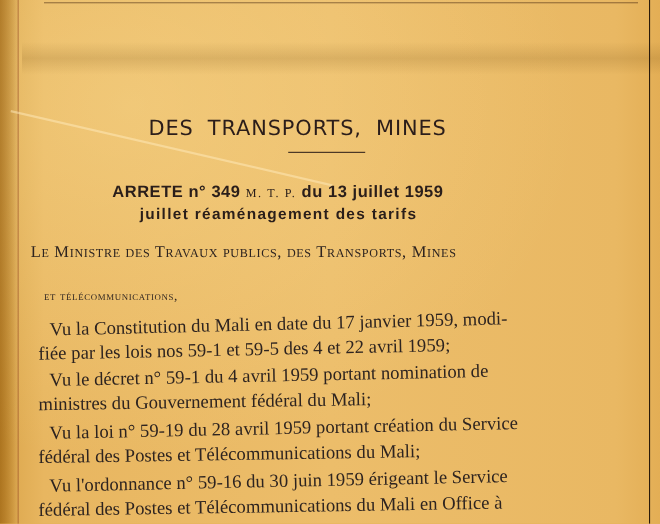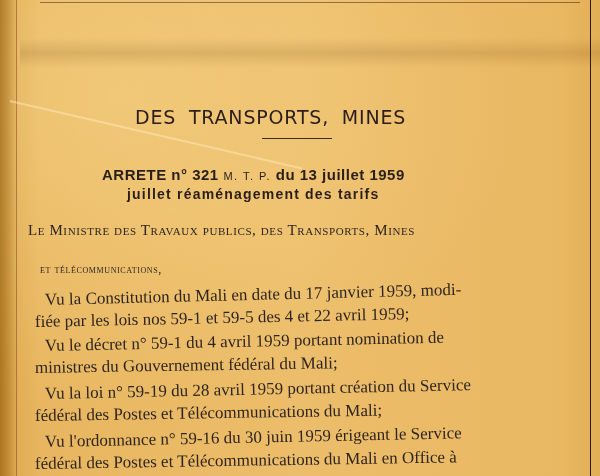--- a/index.html
+++ b/index.html
@@ -48,21 +48,21 @@
     .h3 { top: 102px; left: 135px; width: auto; }
     .rule {
       position: absolute; left: 262px; top: 138px; width: 70px; height: 1px;
       background: #3a2a1e;
     }
     .arrete {
       position: absolute; font-family: "Liberation Sans", sans-serif;
       color: #2a1e1a; font-weight: bold;
     }
     .a1 { left: 102px; top: 166px; font-size: 15px; letter-spacing: 0.5px; }
-    .a1 .small { font-family: Liberation Sans, sans-serif; font-weight: normal; font-size: 11px; letter-spacing: 1.5px; text-align: center; }
+    .a1 .small { font-family: Liberation Serif, serif; font-weight: normal; font-size: 11px; letter-spacing: 1.5px; text-align: center; }
     .a2 { left: 127px; top: 186px; font-size: 14px; letter-spacing: 1.2px; }
     .a3 { left: 52px; top: 205px; font-size: 14px; letter-spacing: 1.1px; word-spacing: 2px; }
     .body-text {
       position: absolute; font-family: "Liberation Serif", serif; color: #2e2420;
       font-size: 17px; white-space: nowrap;
     }
     .sc { font-variant: small-caps; letter-spacing: 0.6px; }
     .t1 { left: 28px; top: 222px; font-size: 15px; }
     .t2 { left: 40px; top: 262px; font-size: 12px; }
     .t3 { left: 45px; top: 290px; transform: rotate(-1.4deg); transform-origin: left; }
@@ -82,21 +82,21 @@
   <div class="gutter-line"></div>
   <div class="shadow-band"></div>
   <div class="crease"></div>
   <div class="top-line"></div>
   <div class="right-edge"></div>
 
   <div class="heading h2">DES TRANSPORTS, MINES</div>
   <div class="rule"></div>
 
   <div class="arrete a1">
-    <span>ARRETE n° 321</span>
+    <span>ARRETE n° 349</span>
     <span class="small">M. T. P.</span>
     <span>du 13 juillet 1959</span>
   </div>
   <div class="arrete a2">juillet réaménagement des tarifs</div>
 
   <div class="body-text sc t1">Le Ministre des Travaux publics, des Transports, Mines</div>
   <div class="body-text sc t2">et télécommunications,</div>
 
   <div class="body-text t3">Vu la Constitution du Mali en date du 17 janvier 1959, modi-</div>
   <div class="body-text t4">fiée par les lois nos 59-1 et 59-5 des 4 et 22 avril 1959;</div>

